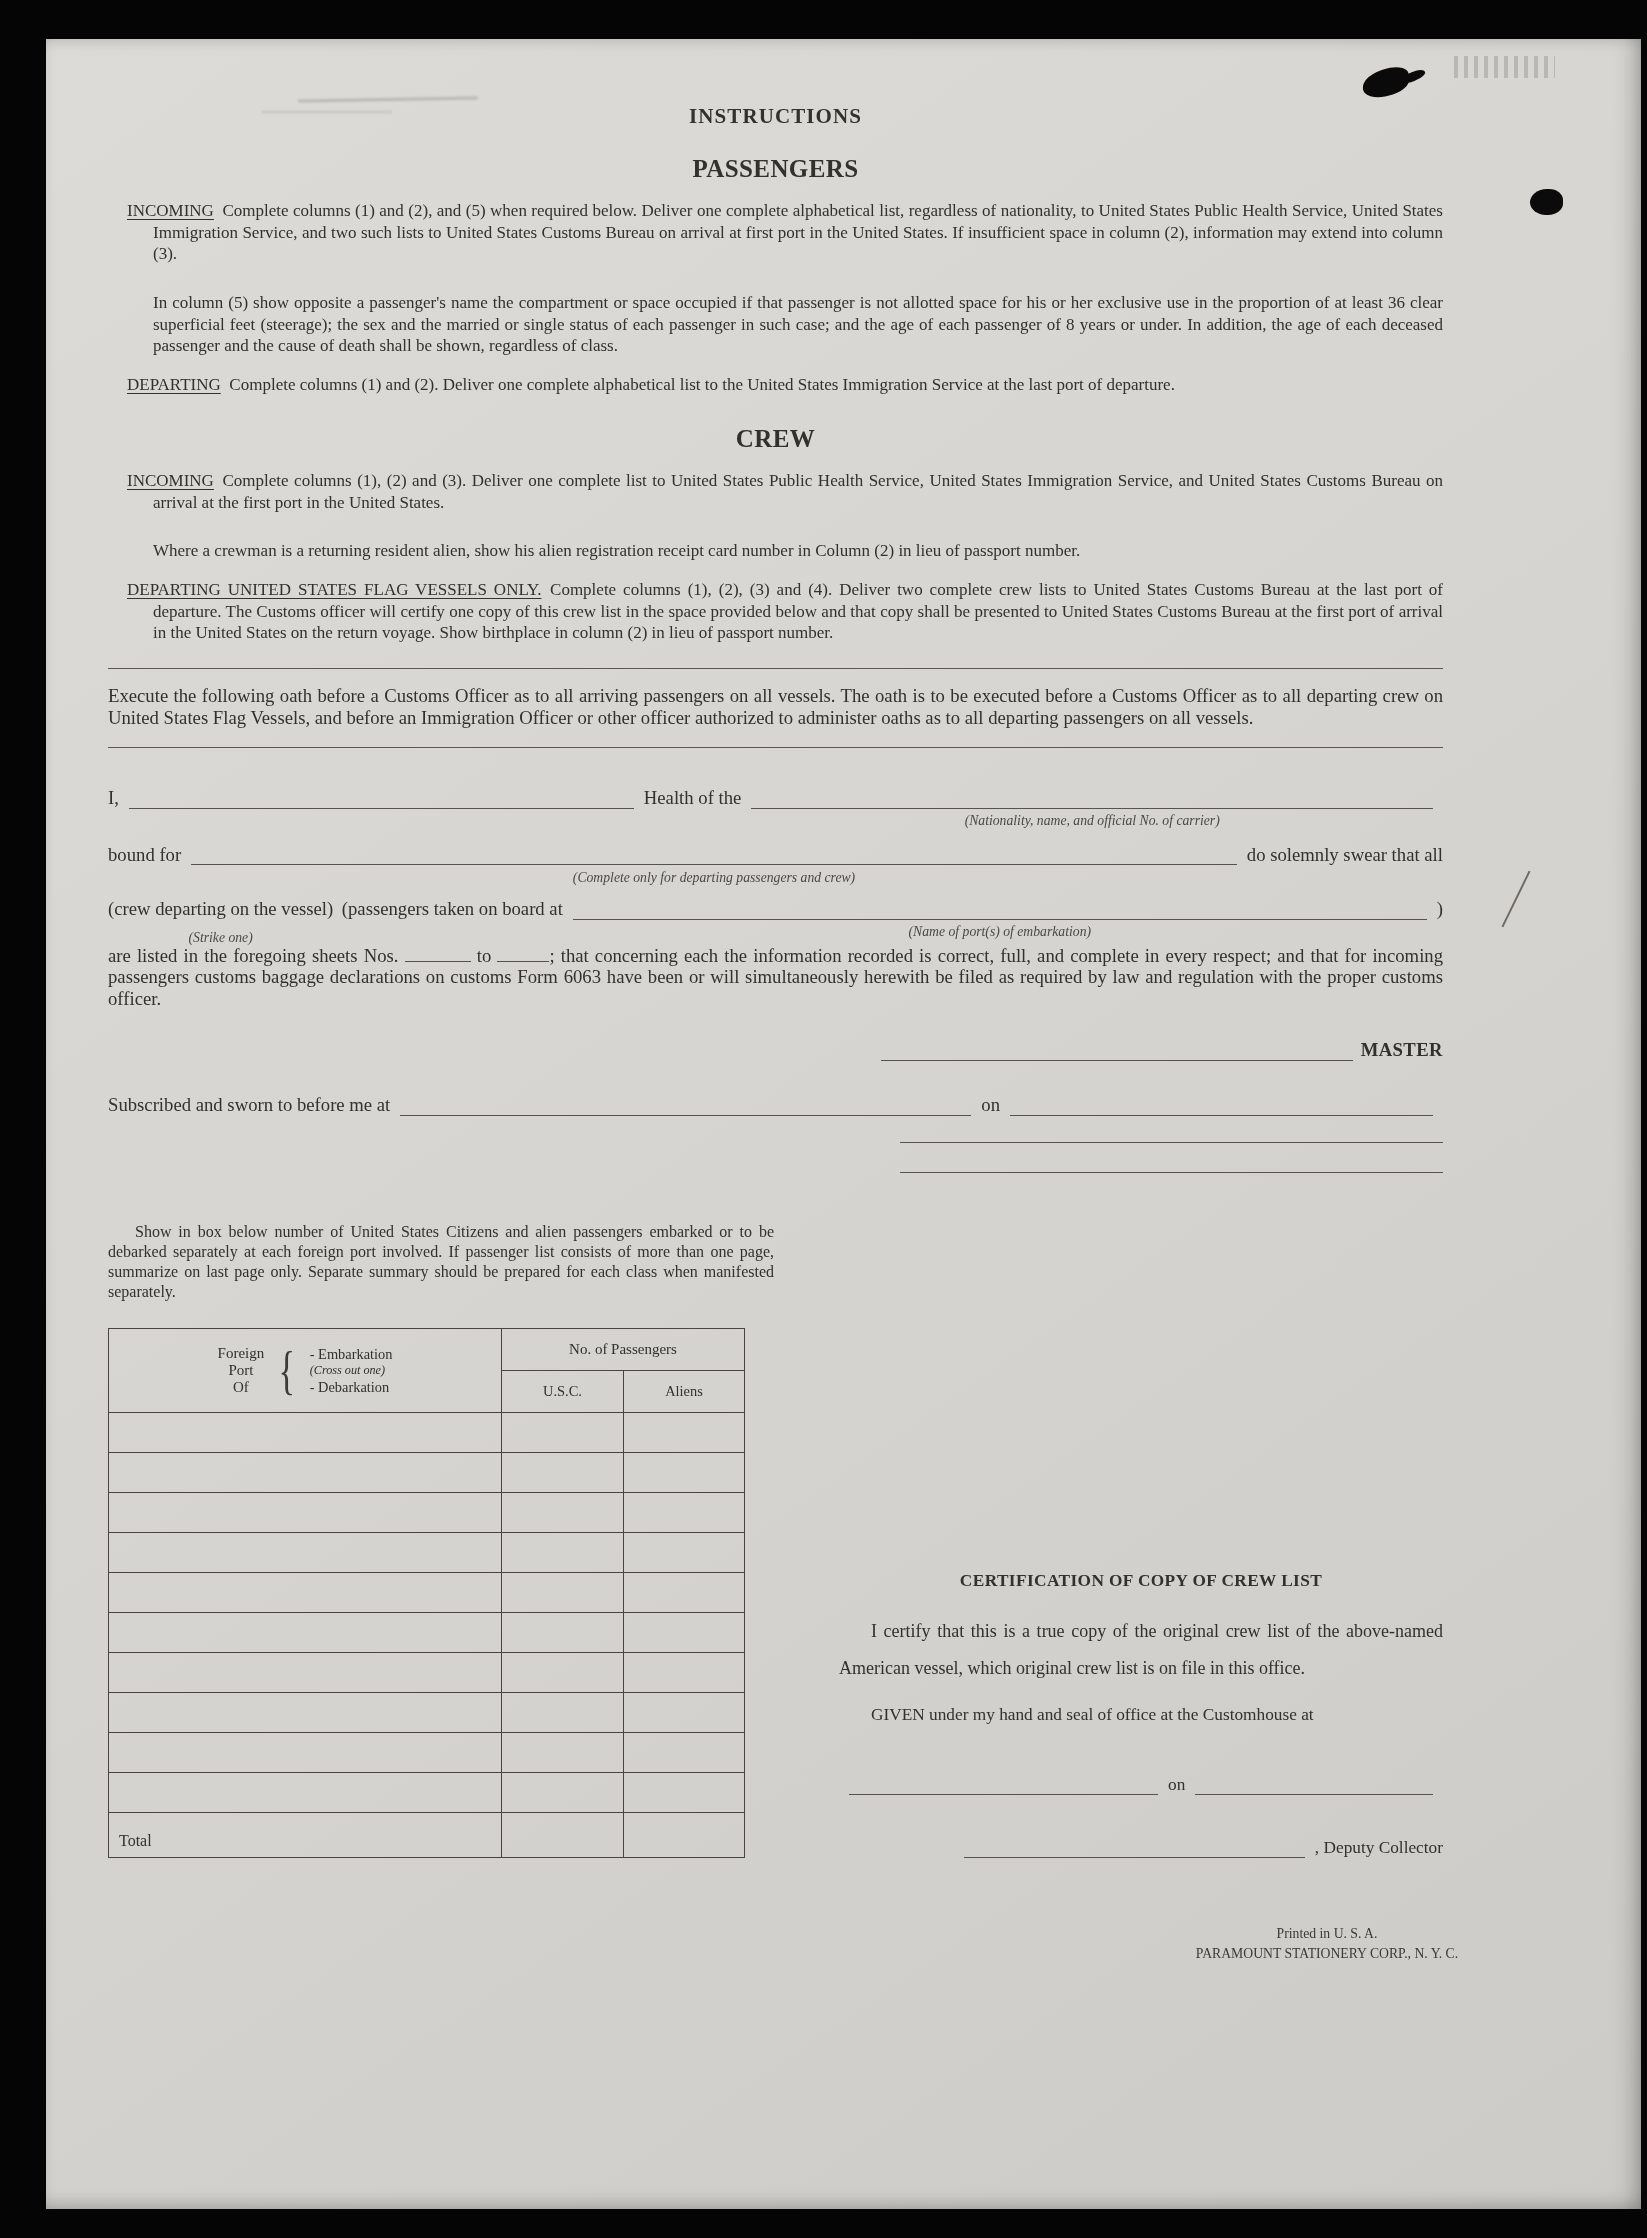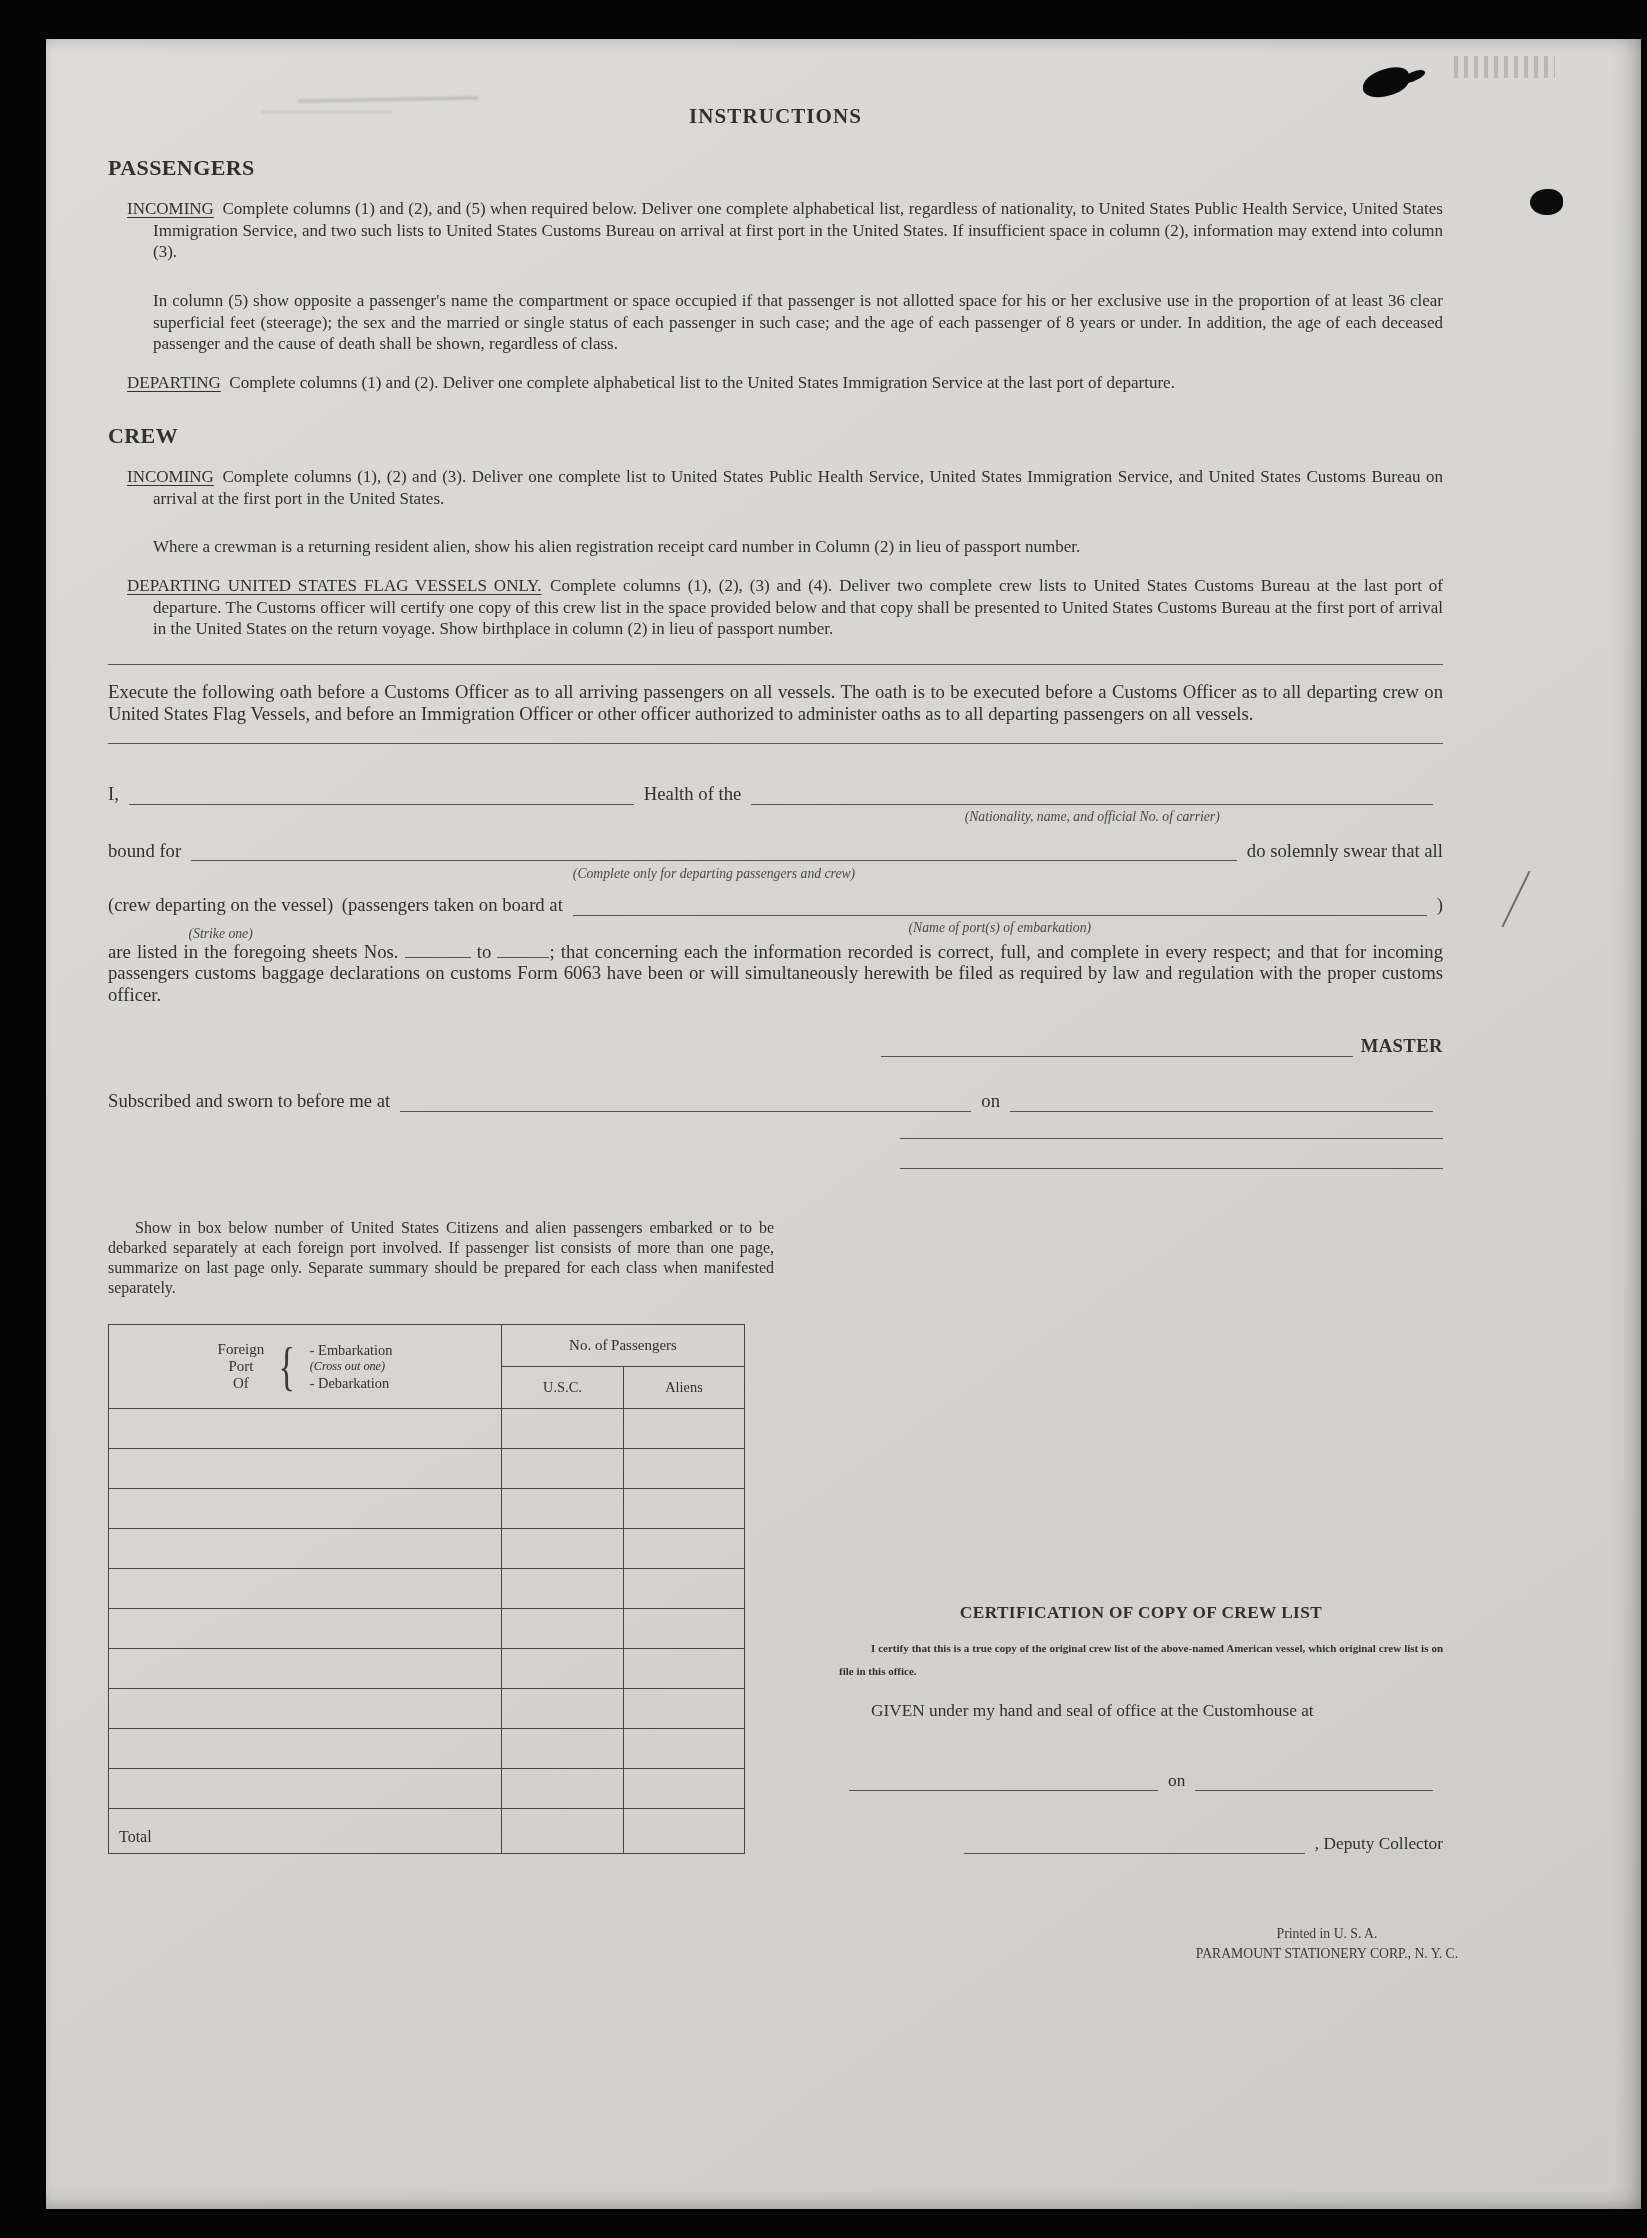--- a/index.html
+++ b/index.html
@@ -15,21 +15,21 @@
   .paper {
     position: absolute; left: 46px; top: 39px;
     width: 1595px; height: 2170px;
     background: linear-gradient(145deg, #dcdbd7 0%, #d5d4d0 50%, #cccbc7 100%);
     box-shadow: inset -14.4px 0 24.5px -10px rgba(0,0,0,0.28), inset 0 -11.5px 20px -10px rgba(0,0,0,0.22), inset 0 7.2px 14.4px -8.6px rgba(0,0,0,0.12);
     overflow: hidden;
   }
   .content { position: absolute; left: 62px; top: 0; width: 1335px; }
 
   .doc-title { margin-top: 65px; text-align: center; font-weight: bold; font-size: 21px; letter-spacing: 1.1px; }
-  .sec-heading { margin-top: 26px; font-weight: bold; font-size: 22px; letter-spacing: 0.4px; }
+  .sec-heading { margin-top: 26px; font-weight: bold; font-size: 25px; letter-spacing: 0.4px; text-align: center; }
   .sec-heading.crew { margin-top: 29px; }
 
   .para { margin-top: 17.3px; font-size: 17px; line-height: 21.6px; text-align: justify; }
   .para.hang { padding-left: 45px; text-indent: -26px; }
   .para.plain { padding-left: 45px; text-indent: 0; margin-top: 27px; }
   .label { text-decoration: underline; text-underline-offset: 2.9px; margin-right: 8.6px; }
 
   .rule { border-top: 1.4px solid #5a584f; height: 0; }
   .rule.r1 { margin-top: 24.5px; }
   .rule.r2 { margin-top: 17.3px; }
@@ -73,21 +73,21 @@
   .brace { font-size: 53px; font-weight: 300; line-height: .85; transform: scaleX(.65); color: #3c3a34; }
   .embark { font-size: 14.4px; line-height: 1.25; text-align: left; }
   .crossout { font-style: italic; font-size: 12.2px; }
   .hdr-pass { text-align: center; font-size: 15px; height: 35px; }
   .hdr-sub { text-align: center; font-size: 14.4px; height: 36px; }
   .data-row td { height: 40px; }
   .total-row td { height: 45px; }
   .total-cell { vertical-align: bottom; padding: 4.3px 10px 7.2px 10px !important; font-size: 16px; }
 
   .cert-title { text-align: center; font-weight: bold; font-size: 17.3px; line-height: 1.55; letter-spacing: 0.4px; margin-top: 4.3px; }
-  .cert-para { font-size: 11px; line-height: 2.05; text-indent: 32px; text-align: justify; font-weight: bold; }
+  .cert-para { font-size: 18px; line-height: 2.05; text-indent: 32px; text-align: justify; }
   .given { margin-top: 18.7px; font-size: 17.3px; text-indent: 32px; }
   .cert-line-row { display: flex; align-items: flex-end; margin-top: 48px; font-size: 17.3px; }
   .cl-a { flex: 1.3; } .cl-b { flex: 1; }
   .deputy-row { display: flex; align-items: flex-end; margin-top: 42px; font-size: 17.3px; }
   .deputy-spacer { width: 115px; }
   .deputy-label { white-space: nowrap; }
 
   .footer { position: absolute; left: 1112px; top: 1885px; width: 338px; text-align: center; font-size: 13.7px; line-height: 1.45; color: #3b3a35; }
 
   

